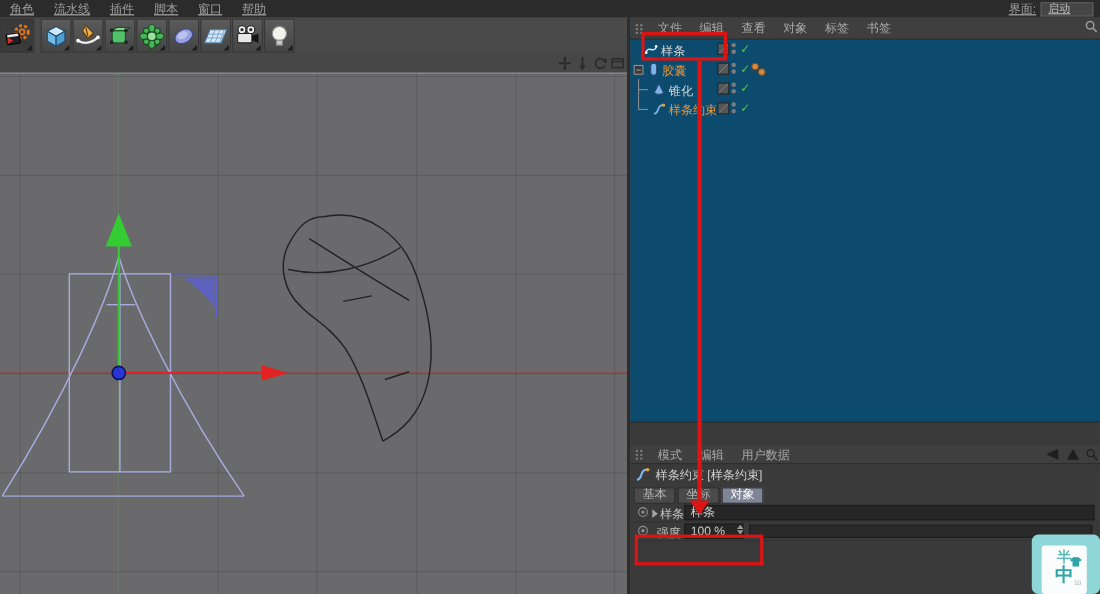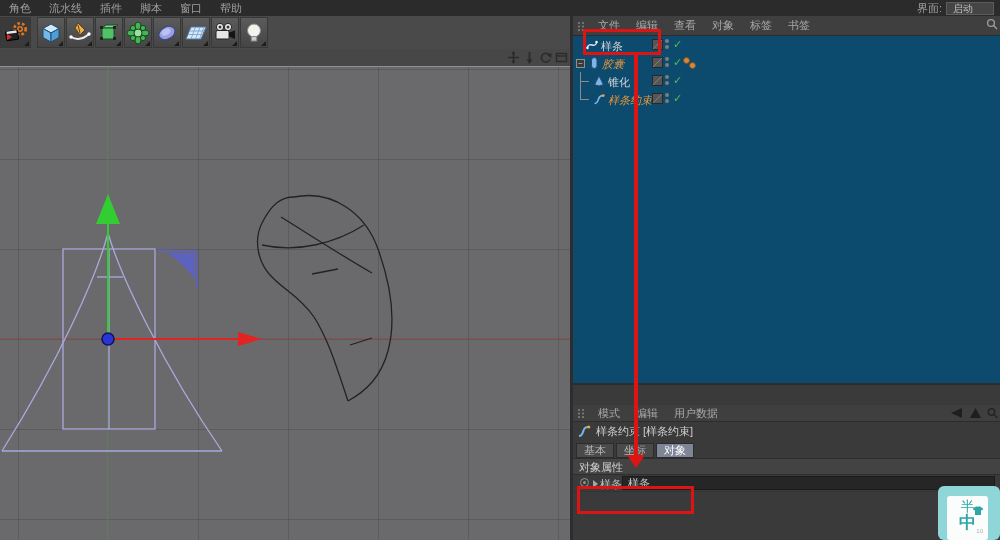--- a/index.html
+++ b/index.html
@@ -1,20 +1,20 @@
 <!DOCTYPE html>
 <html><head>
 <meta charset="utf-8">
 <style>
   * { margin:0; padding:0; box-sizing:border-box; }
   body { font-family:"Liberation Sans","DejaVu Sans",sans-serif; background:#222; }
   .screen { position:relative; width:1000px; height:540px; overflow:hidden; background:#4a4a4a; font-size:11px; color:#b5b5b5; }
 
   
-  .menubar { position:absolute; left:0; top:0; width:1000px; height:16px; background:#2b2b2b; display:flex; align-items:center; }
+  .menubar { position:absolute; left:0; top:0; width:1000px; height:16px; background:#2b2b2b; display:flex; align-items:center;text-decoration:underline; }
   .menubar .mitem { padding:0 9px; color:#9f9f9f; font-size:11px; cursor:default; }
   .menubar .spacer { flex:1; }
   .iface-label { color:#9f9f9f; margin-right:4px; }
   .layout-box { width:48px; height:13px; margin-right:6px; background:#454545; border:1px solid #5d5d5d; color:#c0c0c0; font-size:10px; line-height:12px; padding-left:6px; }
 
   
   .toolbar { position:absolute; left:0; top:16px; width:572px; height:33px; background:#4a4a4a; display:flex; align-items:center; }
   .tool { position:relative; width:28px; height:31px; margin-right:1px; background:linear-gradient(#5b5b5b,#454545); border:1px solid #383838; display:flex; align-items:center; justify-content:center; }
   .tool:first-child { width:31px; background:#3a3a3a; margin-right:6px; }
   .tool::after { content:""; position:absolute; right:1px; bottom:1px; border-left:5px solid transparent; border-bottom:5px solid #1c1c1c; }
@@ -35,21 +35,21 @@
   .om { position:absolute; left:573px; top:16px; width:427px; height:367px; background:#0c4a6e; }
   .panel-menu { position:relative; height:20px; background:#3f3f3f; border-bottom:1px solid #2c2c2c; display:flex; align-items:center; }
   .panel-menu .pmi { padding:0 8px; color:#a8a8a8; }
   .handle { width:10px; height:10px; margin:0 3px 0 4px; }
   .pm-right { position:absolute; right:2px; top:2px; display:flex; gap:5px; align-items:center; }
 
   .tree { position:relative; }
   .trow { position:relative; height:18px; }
   .trow .ticon { position:absolute; top:3px; }
   .trow .tlabel { position:absolute; top:3px; font-size:11px; color:#d6d6d6; white-space:nowrap; }
-  .trow .tlabel.sel { color:#e8973a;font-style:italic; }
+  .trow .tlabel.sel { color:#e8973a; }
   .expander { position:absolute; left:3px; top:5px; width:9px; height:9px; border:1px solid #909090; background:#3a3a3a; color:#cfcfcf; font-size:8px; line-height:7px; text-align:center; }
   .bvline { position:absolute; left:7px; top:0; width:1px; background:#8a8a8a; }
   .bhline { position:absolute; left:7px; top:9px; height:1px; width:9px; background:#8a8a8a; }
   .chip { position:absolute; left:79px; top:3px; width:11px; height:11px; border:1px solid #282828; background:linear-gradient(135deg,#565656 44%,#7a7a7a 50%,#565656 56%); }
   .vdots { position:absolute; left:92px; top:3px; }
   .vdots i { display:block; width:4px; height:4px; border-radius:50%; background:#7d7d7d; margin-bottom:2px; }
   .gcheck { position:absolute; left:100px; top:2px; color:#55c050; font-size:11px; font-weight:bold; }
   .tagballs { position:absolute; left:110px; top:3px; width:16px; height:12px; }
   .tagballs i { position:absolute; width:7px; height:7px; border-radius:50%; background:#cf8b45; border:1px solid #7a4d1d; }
   .tagballs i:nth-child(1){ left:0; top:0; } .tagballs i:nth-child(2){ left:6px; top:5px; }
@@ -399,31 +399,40 @@
         </svg>
       <span class="tt">样条约束 [样条约束]</span>
     </div>
 
     <div class="am-tabs">
       <span class="tab">基本</span>
       <span class="tab">坐标</span>
       <span class="tab active">对象</span>
     </div>
 
-    <div class="am-section">对象属性</div>
 
     <div class="arow">
       <span class="bullseye"></span>
       <span class="rexp"></span>
       <span class="alabel">样条</span>
       <span class="afield">样条</span>
     </div>
 
 
 
+    <div class="arow">
+      <span class="bullseye"></span>
+      <span class="alabel" style="left:24px">强度</span>
+      <span class="avalue">100 %</span>
+      <span class="stepper" style="left:96px">
+          <i class="up"></i>
+          <i class="dn"></i>
+        </span>
+      <span class="slider"><span class="sfill-100"></span></span>
+    </div>
 
   </div>
 
   <div class="anno rbox1"></div>
   <div class="anno rline"></div>
   <div class="anno rhead"></div>
   <div class="anno rbox2"></div>
 
   <div class="wm">
     <div class="wm-inner">

